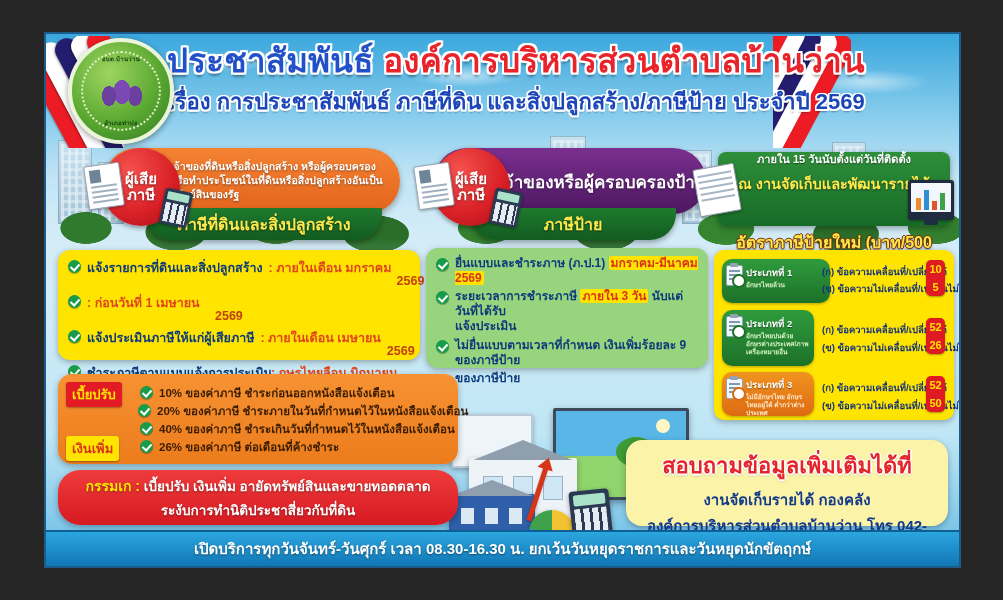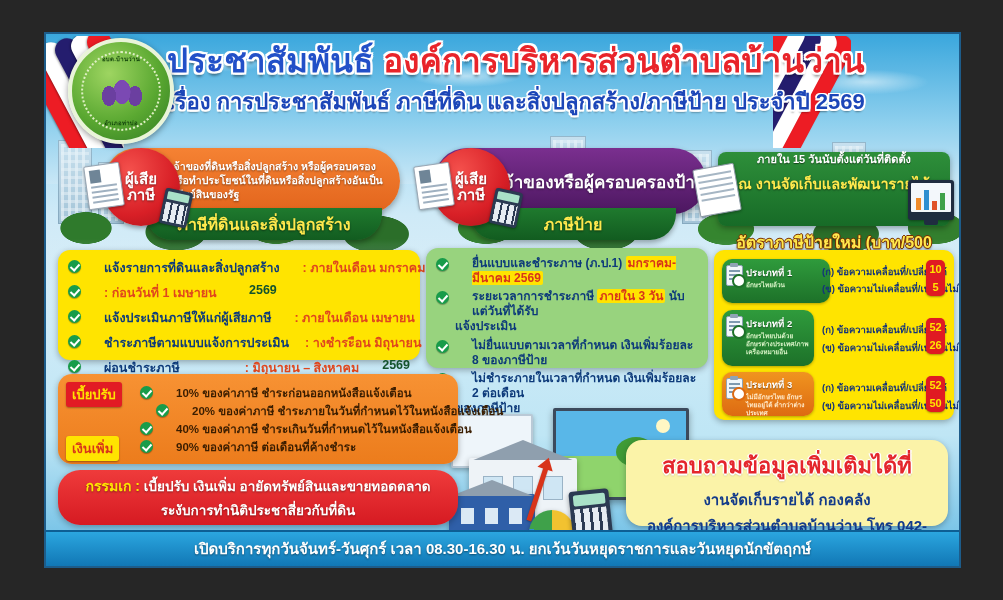--- a/index.html
+++ b/index.html
@@ -123,24 +123,24 @@
   
   .ycard{position:absolute;background:#ffe400;border-radius:12px;
     box-shadow:0 2px 6px rgba(0,0,0,.3);}
   .gcard{position:absolute;background:#98d37e;border-radius:12px;
     box-shadow:0 2px 6px rgba(0,0,0,.3);}
   .chk{display:inline-block;width:13px;height:13px;border-radius:50%;
     background:#189c4a;position:relative;flex:0 0 13px;margin-top:2px;
     box-shadow:0 1px 1px rgba(0,0,0,.3);}
   .chk::after{content:"";position:absolute;left:3.5px;top:2px;width:4px;height:7px;
     border:solid #fff;border-width:0 2px 2px 0;transform:rotate(42deg);}
-  .row{display:flex;align-items:flex-start;gap:23px;}
+  .row{display:flex;align-items:flex-start;gap:6px;}
   .lbl{color:#0d3a7a;font-weight:bold;font-size:12.5px;white-space:nowrap;}
   .val{color:#e0461d;font-weight:bold;font-size:12.5px;white-space:nowrap;}
-  .yr{color:#14532d;font-weight:bold;font-size:12.5px;}
+  .yr{color:#c2410c;font-weight:bold;font-size:12.5px;margin-top:16px;}
 
   .gline{font-size:12px;font-weight:bold;color:#0d3a7a;line-height:1.25;}
   .hl{background:#ffe400;color:#d8341a;padding:0 2px;border-radius:2px;}
 
   
   .notice{position:absolute;background:linear-gradient(#2e8f3a,#176b27);border-radius:8px;
     box-shadow:0 2px 6px rgba(0,0,0,.35);color:#fff;}
   .notice .l1{color:#fff;font-weight:bold;font-size:11px;text-align:center;line-height:1.45;
     text-shadow:0 1px 1px rgba(0,0,0,.5);}
   .notice .l2{color:#ffe94d;font-weight:bold;font-size:14.5px;text-align:center;
@@ -393,21 +393,21 @@
       </div>
       <div class="row" style="margin-bottom:5px">
         <span class="chk"></span>
         <span class="lbl" style="width:178px">แจ้งประเมินภาษีให้แก่ผู้เสียภาษี</span>
         <span class="val" style="width:122px">: ภายในเดือน เมษายน</span>
         <span class="yr">2569</span>
       </div>
       <div class="row" style="margin-bottom:5px">
         <span class="chk"></span>
         <span class="lbl" style="width:178px">ชำระภาษีตามแบบแจ้งการประเมิน</span>
-        <span class="val" style="width:122px">: างชำระือน มิถุนายน</span>
+        <span class="val" style="width:122px">: กษรไทยลือน มิถุนายน</span>
         <span class="yr">2569</span>
       </div>
       <div class="row">
         <span class="chk"></span>
         <span class="lbl" style="width:178px">ผ่อนชำระภาษี</span>
         <span class="val" style="width:122px">: มิถุนายน – สิงหาคม</span>
         <span class="yr">2569</span>
       </div>
     </div>
 
@@ -416,25 +416,21 @@
         <span class="chk"></span>
         <span class="gline"><span>ยื่นแบบและชำระภาษ (ภ.ป.1) </span><span class="hl">มกราคม-มีนาคม 2569</span></span>
       </div>
       <div class="row" style="margin-bottom:0">
         <span class="chk"></span>
         <span class="gline"><span>ระยะเวลาการชำระภาษี </span><span class="hl">ภายใน 3 วัน</span><span> นับแต่วันที่ได้รับ</span></span>
       </div>
       <div class="gline" style="margin:0 0 4px 19px">แจ้งประเมิน</div>
       <div class="row" style="margin-bottom:3px">
         <span class="chk"></span>
-        <span class="gline">ไม่ยื่นแบบตามเวลาที่กำหนด เงินเพิ่มร้อยละ 8 ของภาษีป้าย</span>
-      </div>
-      <div class="row" style="margin-bottom:0">
-        <span class="chk"></span>
-        <span class="gline">ไม่ชำระภายในเวลาที่กำหนด เงินเพิ่มร้อยละ 2 ต่อเดือน</span>
+        <span class="gline">ไม่ยื่นแบบตามเวลาที่กำหนด เงินเพิ่มร้อยละ 9 ของภาษีป้าย</span>
       </div>
       <div class="gline" style="margin:0 0 0 19px">ของภาษีป้าย</div>
     </div>
 
     <div class="ratebox" style="left:668px;top:216px;width:240px;height:170px">
 
       <div class="tchip g" style="left:8px;top:9px;width:108px;height:44px">
         <div class="clip">
             <i style="top:4px"></i>
             <i style="top:8px"></i>
@@ -521,31 +517,31 @@
       <div class="blueband"></div>
     </div>
 
     <div class="penal" style="left:12px;top:340px;width:400px;height:90px">
       <div class="tagred" style="left:8px;top:8px">เบี้ยปรับ</div>
       <div class="tagyel" style="left:8px;top:62px">เงินเพิ่ม</div>
       <div class="row" style="position:absolute;left:82px;top:10px">
         <span class="chk"></span>
         <span class="pline">10% ของค่าภาษี ชำระก่อนออกหนังสือแจ้งเตือน</span>
       </div>
-      <div class="row" style="position:absolute;left:98px;top:28px">
+      <div class="row" style="position:absolute;left:80px;top:28px">
         <span class="chk"></span>
         <span class="pline">20% ของค่าภาษี ชำระภายในวันที่กำหนดไว้ในหนังสือแจ้งเตือน</span>
       </div>
       <div class="row" style="position:absolute;left:82px;top:46px">
         <span class="chk"></span>
         <span class="pline">40% ของค่าภาษี ชำระเกินวันที่กำหนดไว้ในหนังสือแจ้งเตือน</span>
       </div>
       <div class="row" style="position:absolute;left:82px;top:64px">
         <span class="chk"></span>
-        <span class="pline">90% ของค่าภาษี ต่อเดือนที่ค้างชำระ</span>
+        <span class="pline">26% ของค่าภาษี ต่อเดือนที่ค้างชำระ</span>
       </div>
     </div>
 
     <div class="lawbar" style="left:12px;top:436px;width:400px;height:50px">
       <div>
         <span class="t">กรรมเก :</span><span class="b"> เบี้ยปรับ เงินเพิ่ม อายัดทรัพย์สินและขายทอดตลาด</span>
       </div>
       <div class="b" style="display:block;margin-top:2px">ระงับการทำนิติประชาสี่ยวกับที่ดิน</div>
     </div>
 

